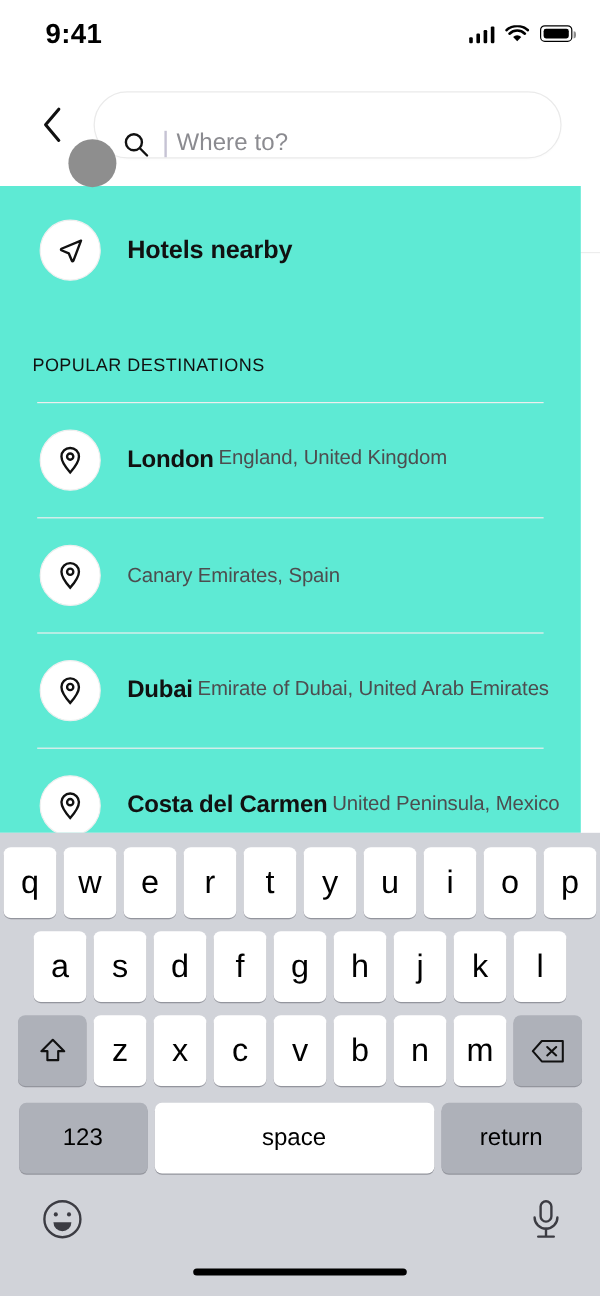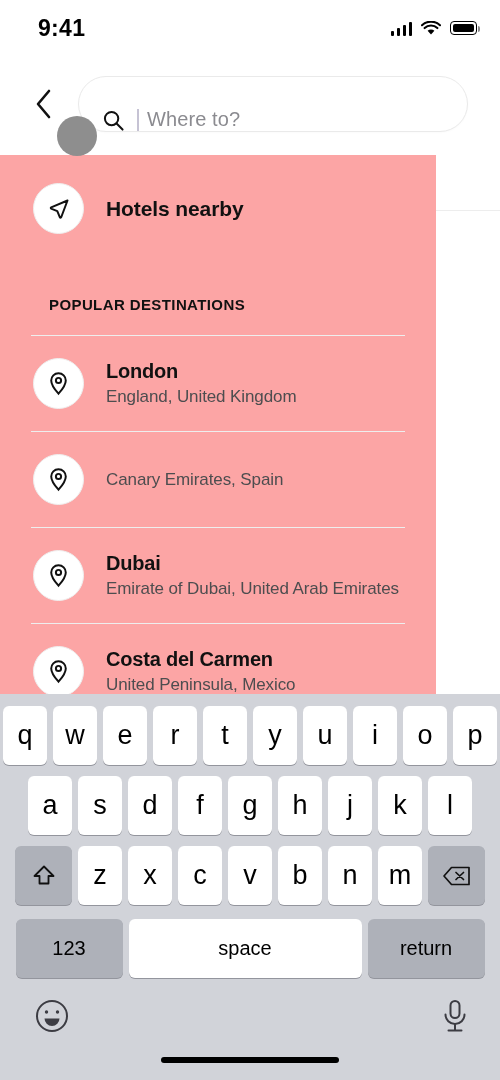--- a/index.html
+++ b/index.html
@@ -48,38 +48,38 @@
   .placeholder { font-size:20px; color:#8b8b90; letter-spacing:.1px; margin-left:-5px; }
   .header-divider { position:absolute; top:154px; left:0; width:500px; height:1px; background:#ededed; }
 
   
   .touch-dot {
     position:absolute; left:57px; top:116px; width:40px; height:40px;
     border-radius:50%; background:#8e8e8e; z-index:40; pointer-events:none;
   }
 
   
-  .content { position:absolute; top:155px; left:0; width:436px; height:539px; overflow:hidden; background:#fca5a5; }
+  .content { position:absolute; top:155px; left:0; width:484px; height:539px; overflow:hidden; background:#5eead4; }
 
   .nearby-row { display:flex; align-items:center; gap:22px; padding:28px 0 0 33px; cursor:pointer; }
   .icon-circle {
     width:51px; height:51px; border-radius:50%; border:1.3px solid #efefef;
     display:flex; align-items:center; justify-content:center; flex:none; background:#fff;
   }
   .nearby-label { font-size:21px; font-weight:700; color:#111; letter-spacing:-.1px; }
 
   .section-title {
-    font-size:15px; font-weight:700; color:#111; letter-spacing:.4px;
-    padding:62px 0 0 49px;
+    font-size:15px; font-weight:400; color:#111; letter-spacing:.4px;
+    padding:62px 0 0 27px;
   }
 
   .list { margin-top:22px; }
   .row-sep { height:1px; background:#eeeeee; margin:0 31px; }
   .dest-row { display:flex; align-items:center; gap:22px; padding:22px 0 22px 33px; cursor:pointer; }
-  .dest-text { display:flex; flex-direction:column; gap:4px; }
+  .dest-text { display:flex; flex-direction:row; gap:4px; }
   .dest-name { font-size:20px; font-weight:700; color:#111; letter-spacing:-.2px; }
   .dest-sub { font-size:17px; color:#4d4d4f; letter-spacing:-.1px; }
 
   
   .keyboard {
     position:absolute; left:0; top:694px; width:500px; height:386px;
     background:#d1d3d9; z-index:30;
   }
   .krow { display:flex; justify-content:center; align-items:center; }
   .krow.r1 { padding-top:12px; gap:6px; }

